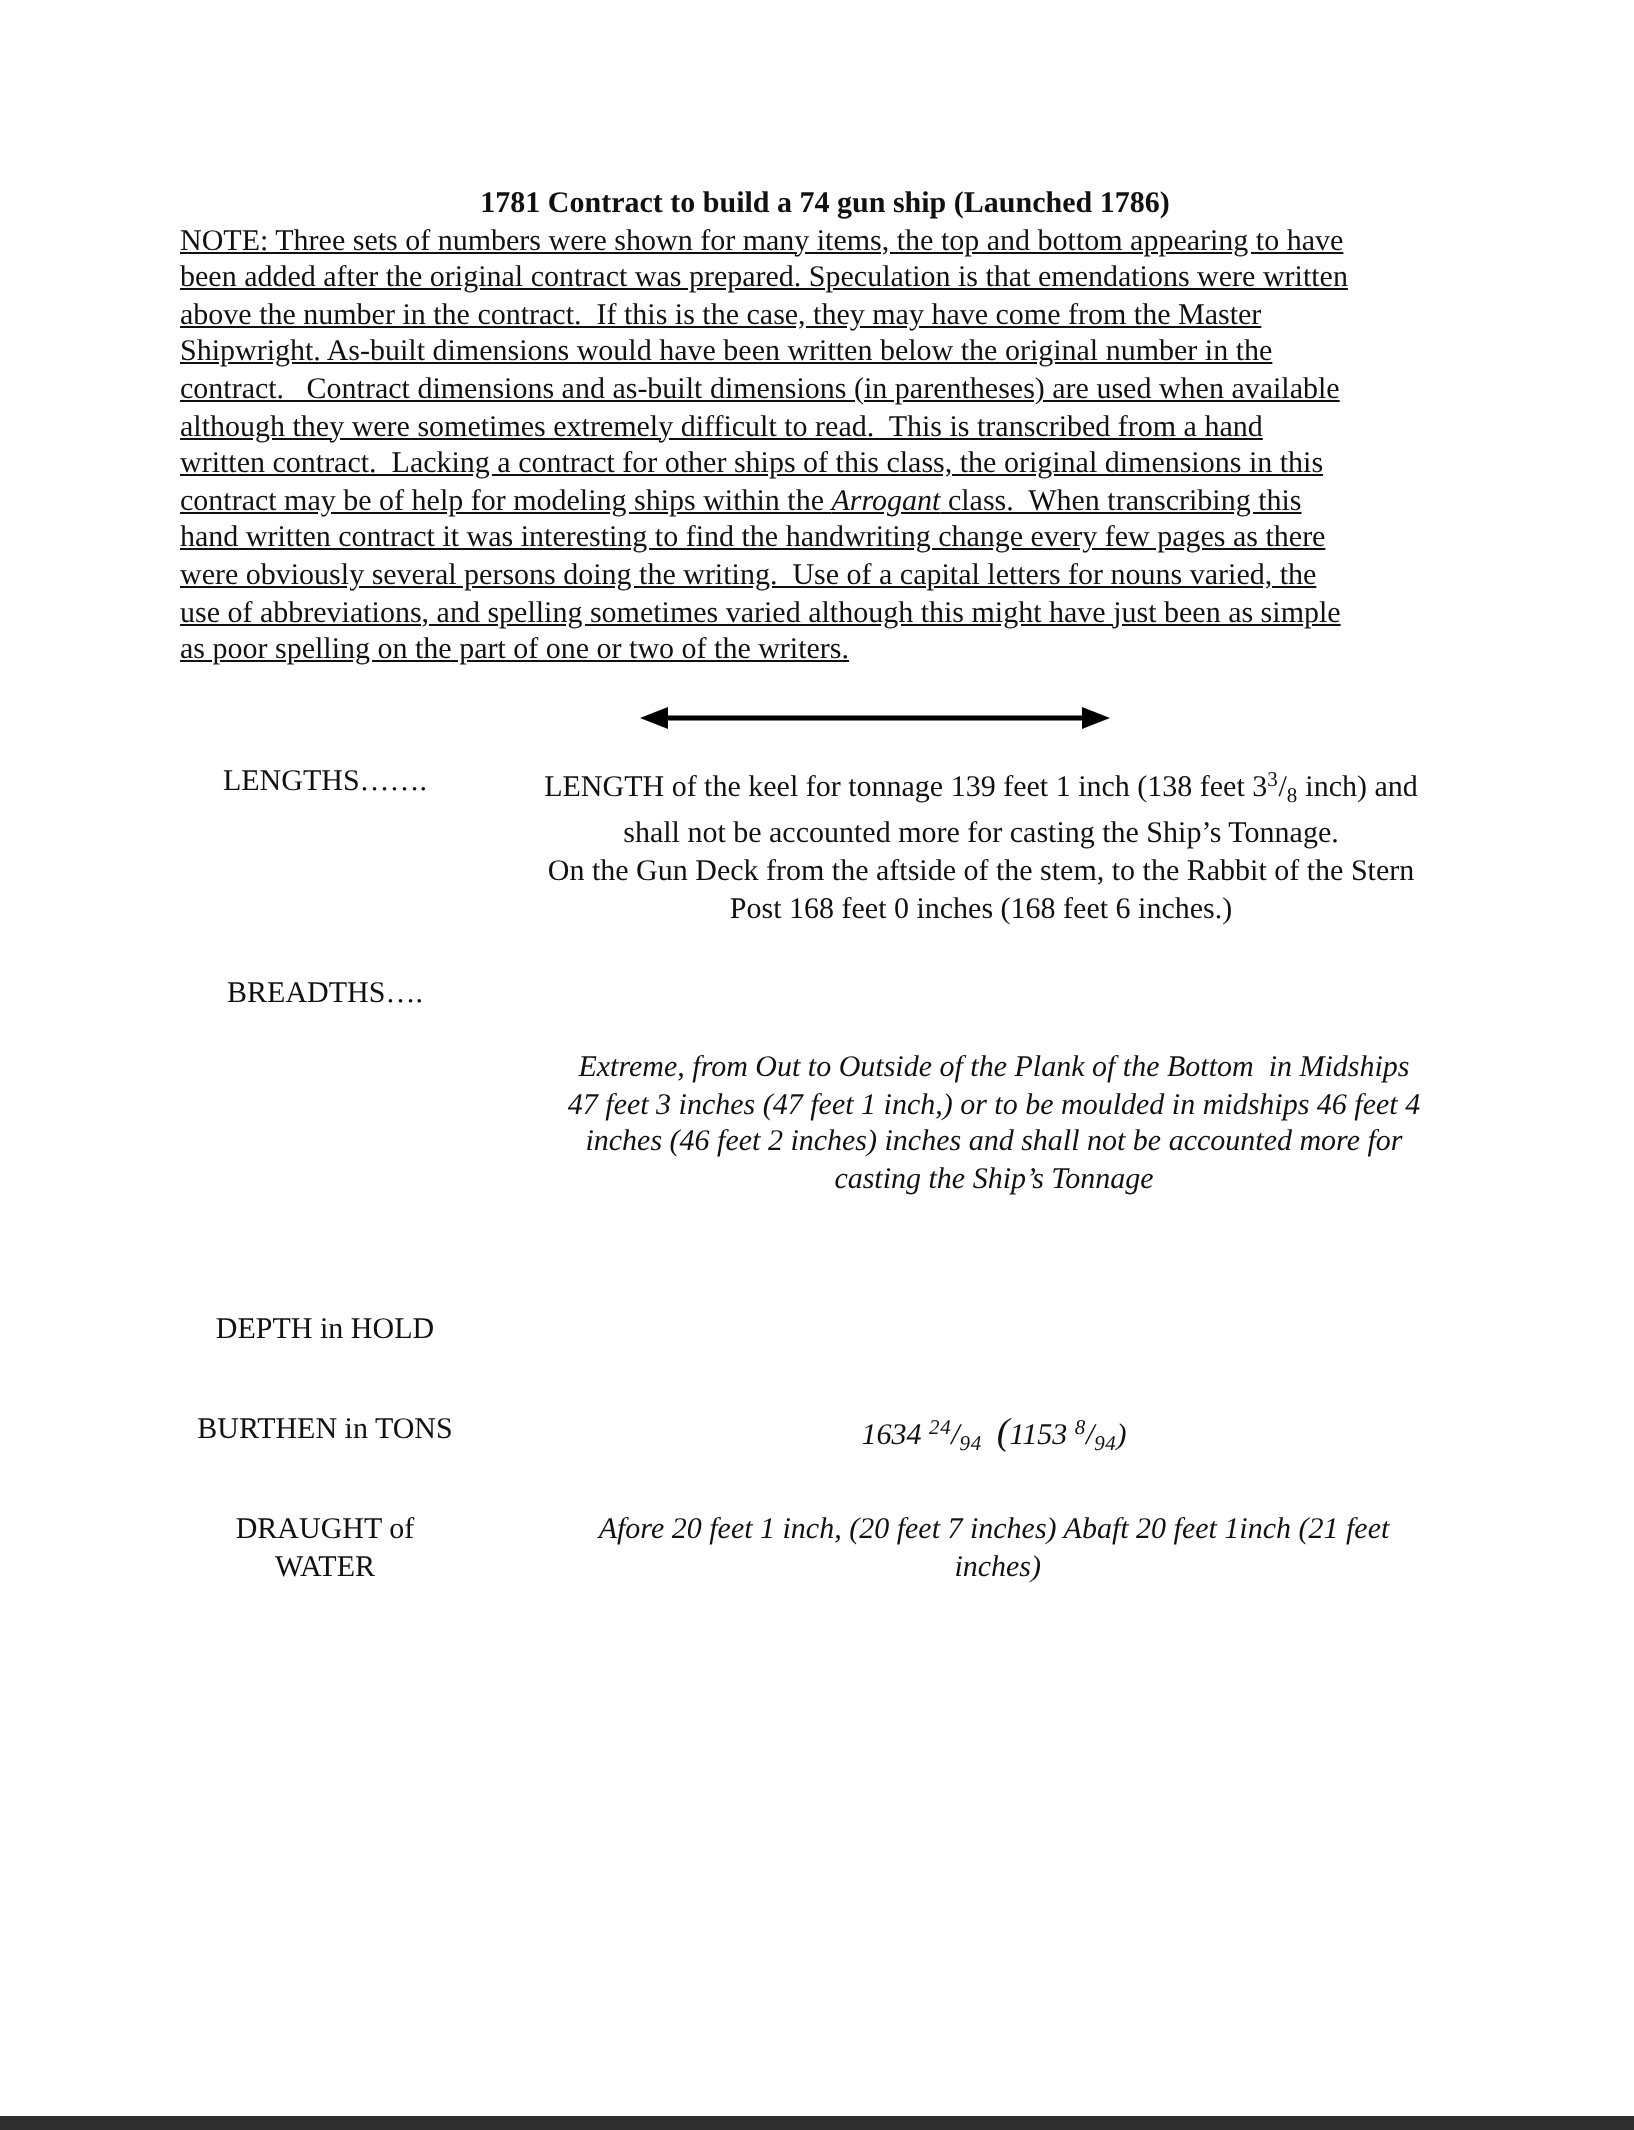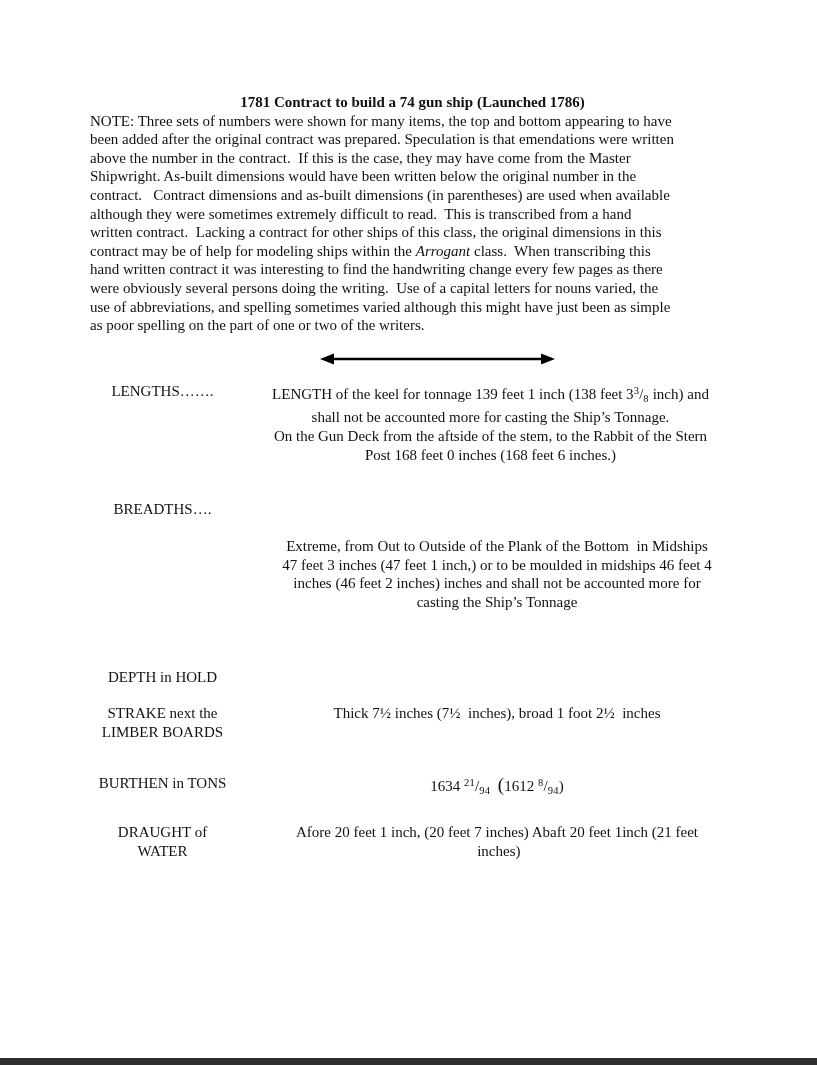--- a/index.html
+++ b/index.html
@@ -22,20 +22,21 @@
     line-height: 18.6px;
   }
   .title {
     font-weight: bold;
     text-align: center;
     width: 645px;
     white-space: pre-wrap;
   }
   .note {
     white-space: pre-wrap;
+    text-decoration: underline;
   }
   .seg-i { font-style: italic; }
   .seg-sup { font-size: 10.5px; vertical-align: 5px; letter-spacing: 0.3px; }
   .seg-sub { font-size: 10.5px; vertical-align: -3px; letter-spacing: 0.3px; }
   .seg-lg  { font-size: 19px; }
   .divider {
     margin-top: 17px;
     margin-left: 230px;
     width: 235px; height: 14px;
   }
@@ -47,23 +48,23 @@
   }
   .sec .label {
     flex: none;
     width: 145px;
     white-space: pre-wrap;
   }
   .sec .body {
     flex: 1;
     white-space: pre-wrap;
   }
-  .sec .body.indent { padding-left: 13px; }
+  .sec .body.indent { padding-left: 13px; font-style: italic; }
   .sec-lengths  { margin-top: 16px; }
-  .sec-breadths { margin-top: 36px; }
+  .sec-breadths { margin-top: 24px; }
   .sec-depth    { margin-top: 19px; flex-direction: column; }
   .sec-strake   { margin-top: 18px; }
   .sec-burthen  { margin-top: 32px; }
   .sec-draught  { margin-top: 23px; }
   .para2 { margin-top: 6px; }
   .para3 { margin-top: 19px; }
   .bottom-bar {
     position: absolute;
     left: 0; top: 1058px;
     width: 817px; height: 7px;
@@ -115,29 +116,24 @@
 47 feet 3 inches (47 feet 1 inch,) or to be moulded in midships 46 feet 4
 inches (46 feet 2 inches) inches and shall not be accounted more for
 casting the Ship’s Tonnage</div>
       </div>
     </div>
 
     <div class="sec sec-depth">
       <div class="label">DEPTH in HOLD</div>
     </div>
 
-    <div class="sec sec-strake">
-      <div class="label">STRAKE next the
-LIMBER BOARDS</div>
-      <div class="body indent">Thick 7½ inches (7½  inches), broad 1 foot 2½  inches</div>
-    </div>
 
     <div class="sec sec-burthen">
       <div class="label">BURTHEN in TONS</div>
-      <div class="body indent"><span>1634 </span><span class="seg-sup">21</span><span>/</span><span class="seg-sub">94</span><span>  </span><span class="seg-lg">(</span><span>1612 </span><span class="seg-sup">8</span><span>/</span><span class="seg-sub">94</span><span>)</span></div>
+      <div class="body indent"><span>1634 </span><span class="seg-sup">24</span><span>/</span><span class="seg-sub">94</span><span>  </span><span class="seg-lg">(</span><span>1153 </span><span class="seg-sup">8</span><span>/</span><span class="seg-sub">94</span><span>)</span></div>
     </div>
 
     <div class="sec sec-draught">
       <div class="label">DRAUGHT of
 WATER</div>
       <div class="body indent">Afore 20 feet 1 inch, (20 feet 7 inches) Abaft 20 feet 1inch (21 feet
  inches)</div>
     </div>
 
   </div>

